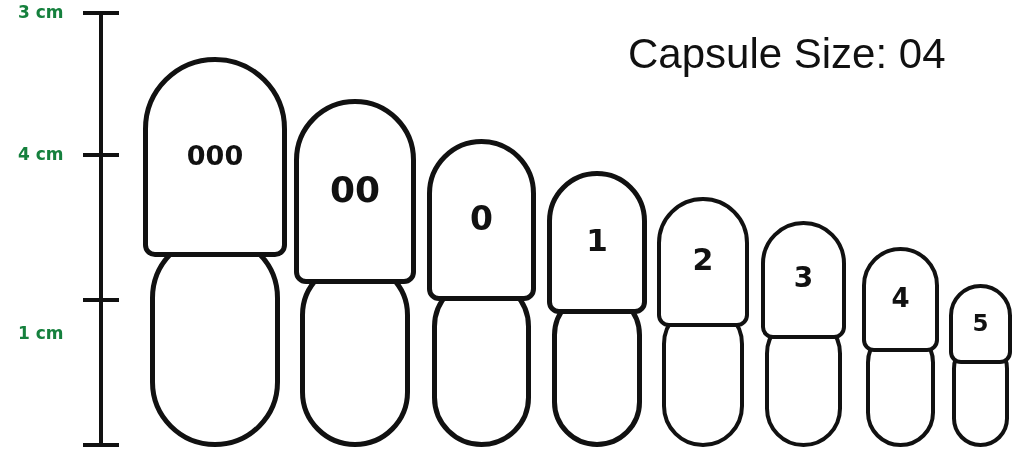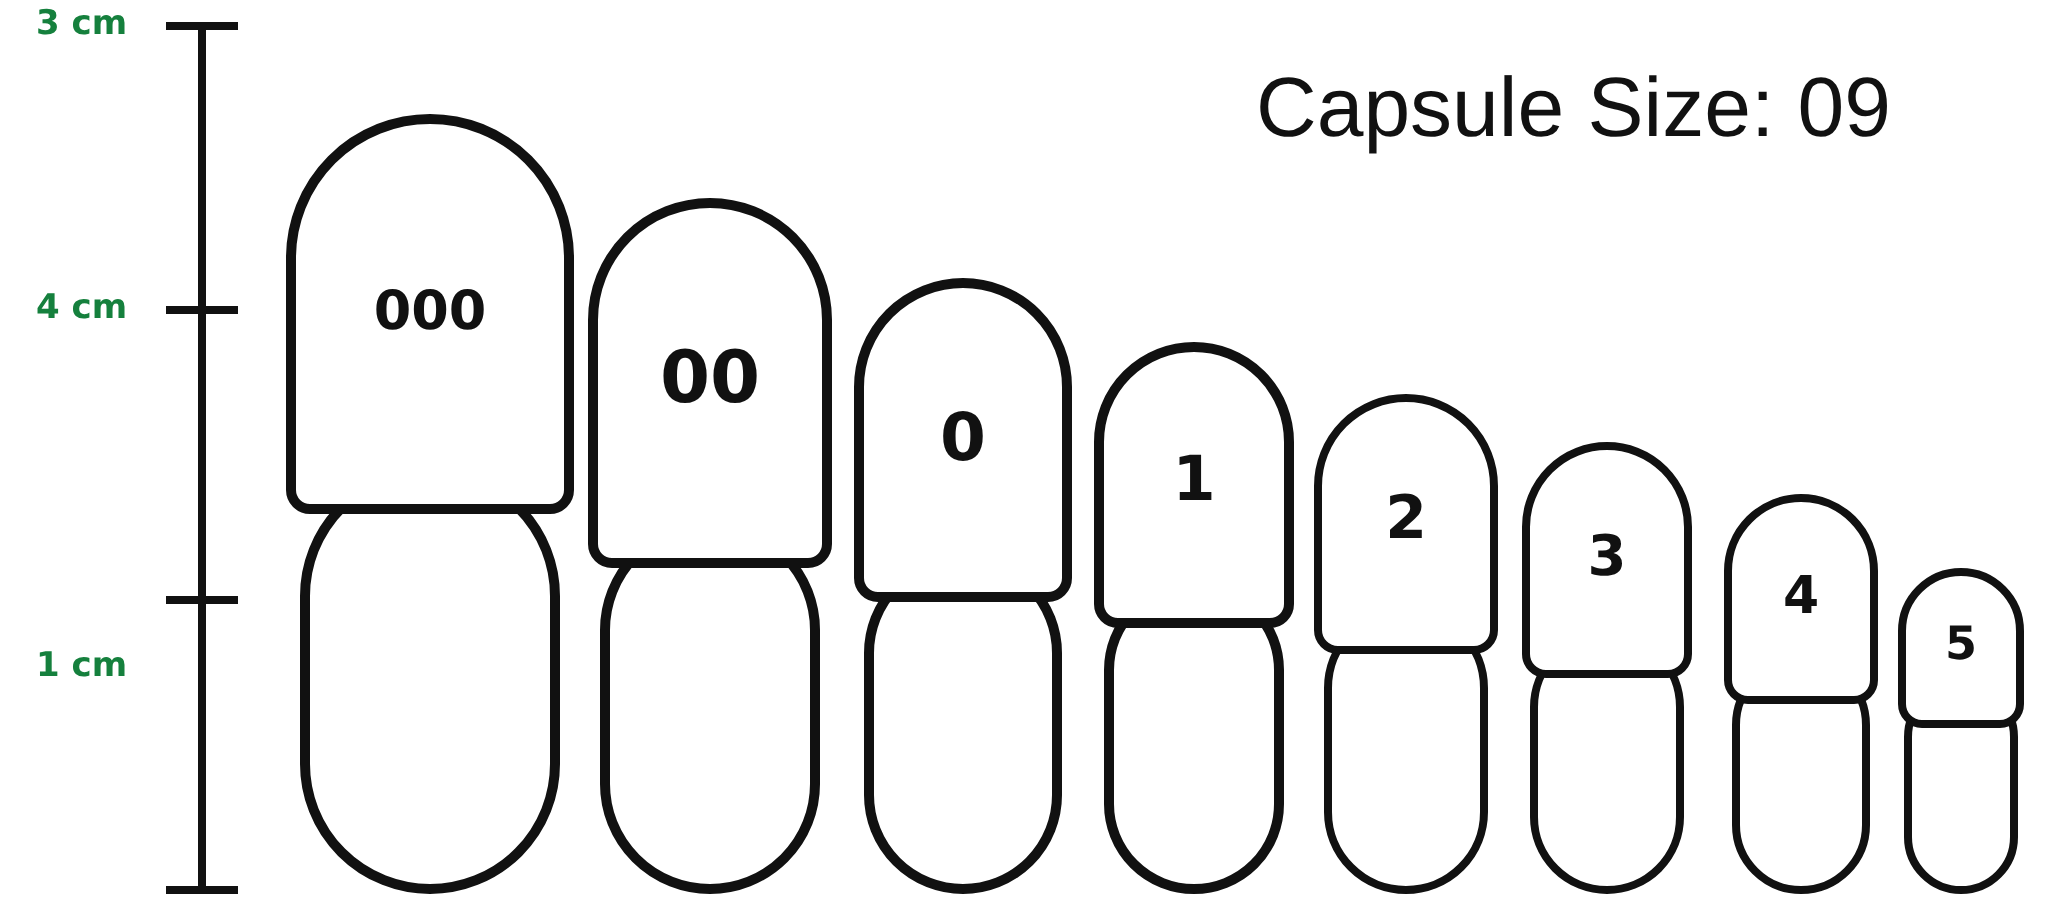--- a/index.html
+++ b/index.html
@@ -62,21 +62,21 @@
     font-weight: 700;
     color: #111111;
     line-height: 1;
     transform: translateY(-6%);
   }
 </style>
 </head>
 <body>
 
 <div class="stage">
-  <div class="title">Capsule Size: 09</div>
+  <div class="title">Capsule Size: 04</div>
   <div>
     <div class="ruler-line" style="left: 99px; top: 12px; width: 4px; height: 435px;"></div>
   <div class="ruler-tick" style="left: 83px; top: 11px; width: 36px;"></div>
       <div class="ruler-label" style="left: 18px; top: 2px;">3 cm</div>
       <div class="ruler-tick" style="left: 83px; top: 153px; width: 36px;"></div>
       <div class="ruler-label" style="left: 18px; top: 144px;">4 cm</div>
       <div class="ruler-tick" style="left: 83px; top: 298px; width: 36px;"></div>
       <div class="ruler-label" style="left: 18px; top: 289px; margin-top: 34px;">1 cm</div>
       <div class="ruler-tick" style="left: 83px; top: 443px; width: 36px;"></div>
     </div>

